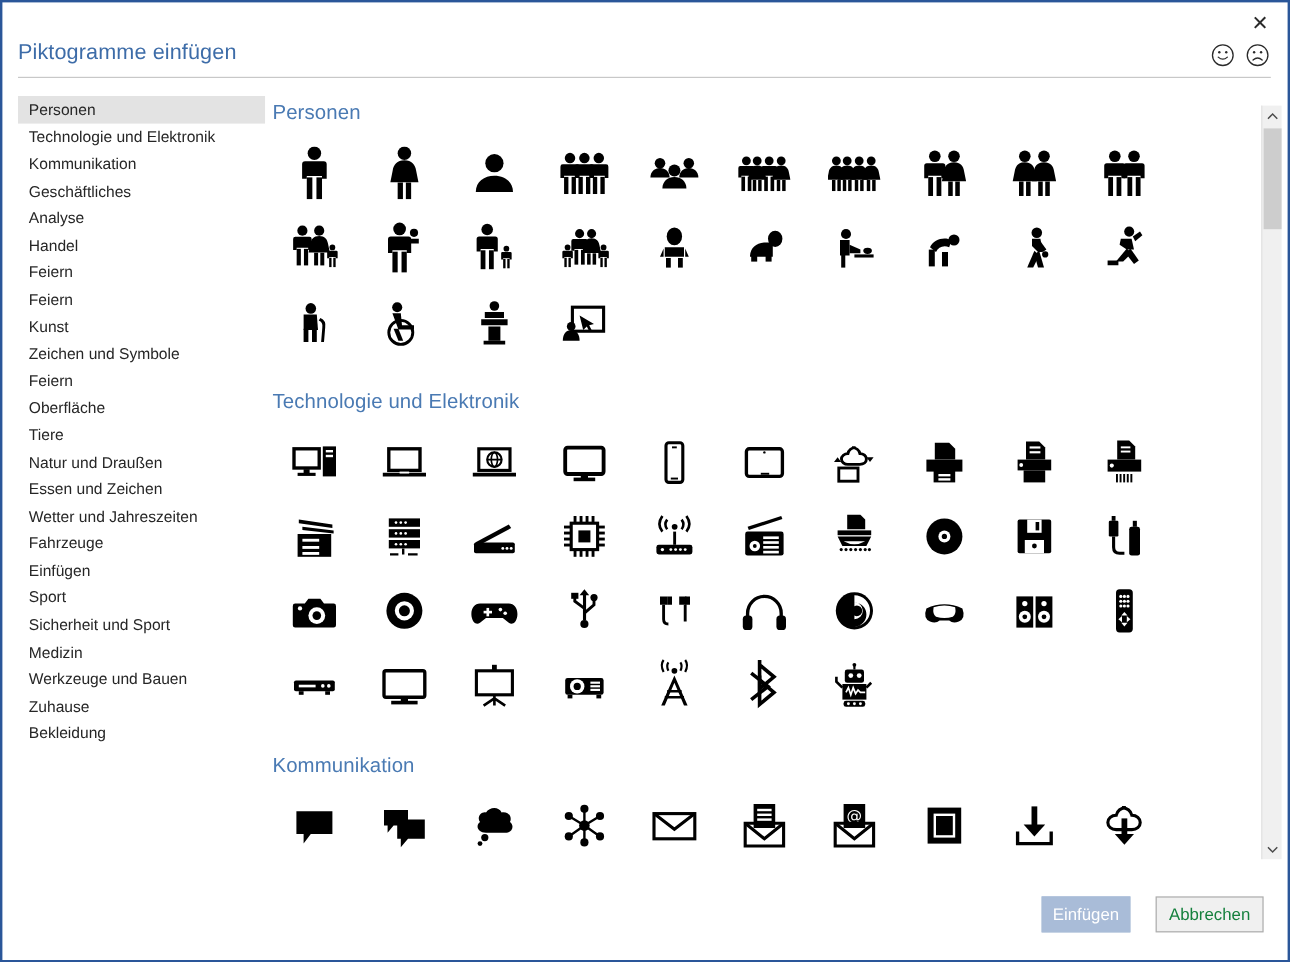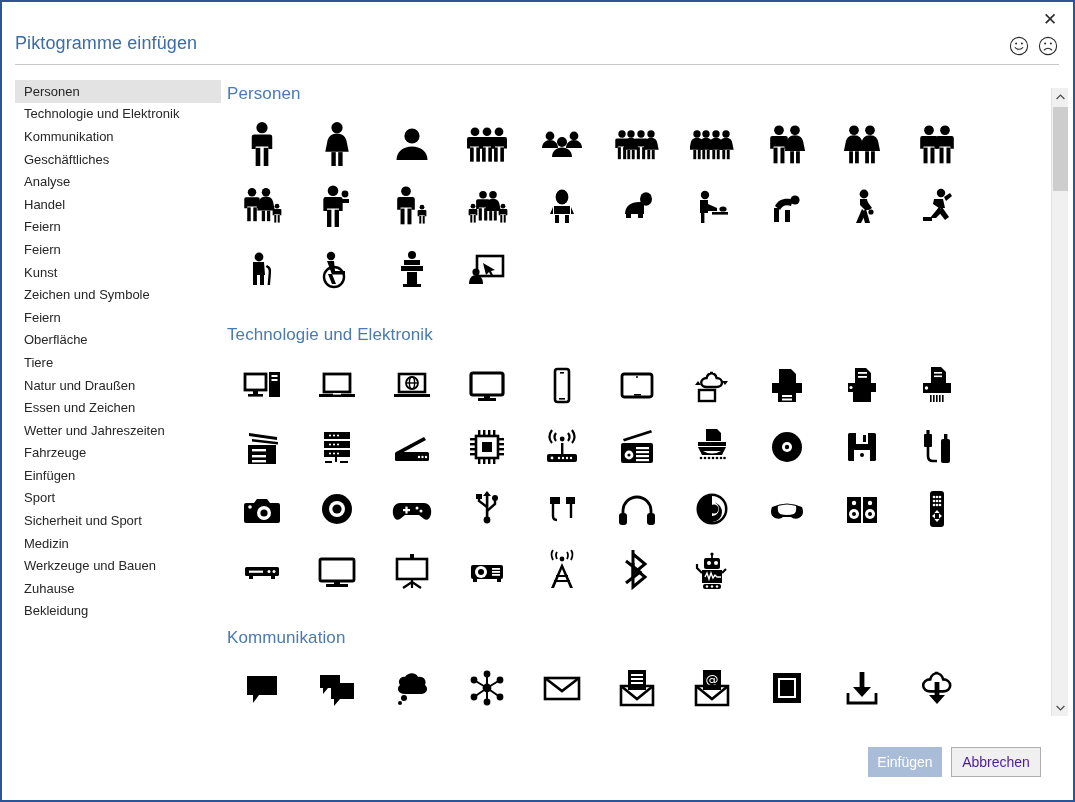--- a/index.html
+++ b/index.html
@@ -109,22 +109,22 @@
     position: absolute; top: 11px;
     height: 30px;
     display: flex; align-items: center; justify-content: center;
     font-size: 14px; cursor: pointer; user-select: none;
   }
   #btn-insert {
     right: 131px; width: 74px;
     background: #a9bcd8; color: #ffffff; border: 1px solid #a9bcd8;
   }
   #btn-cancel {
-    right: 32px; width: 90px;
-    background: #f0f0f0; color: #4c1d95; border: 1px solid #adadad;
+    right: 20px; width: 90px;
+    background: #f0f0f0; color: #15803d; border: 1px solid #adadad;
   }
 </style>
 </head>
 <body>
 
 <div id="dialog">
 
   <div id="titlebar">
     <div id="close-btn">✕</div>
     <div id="dialog-title">Piktogramme einfügen</div>

